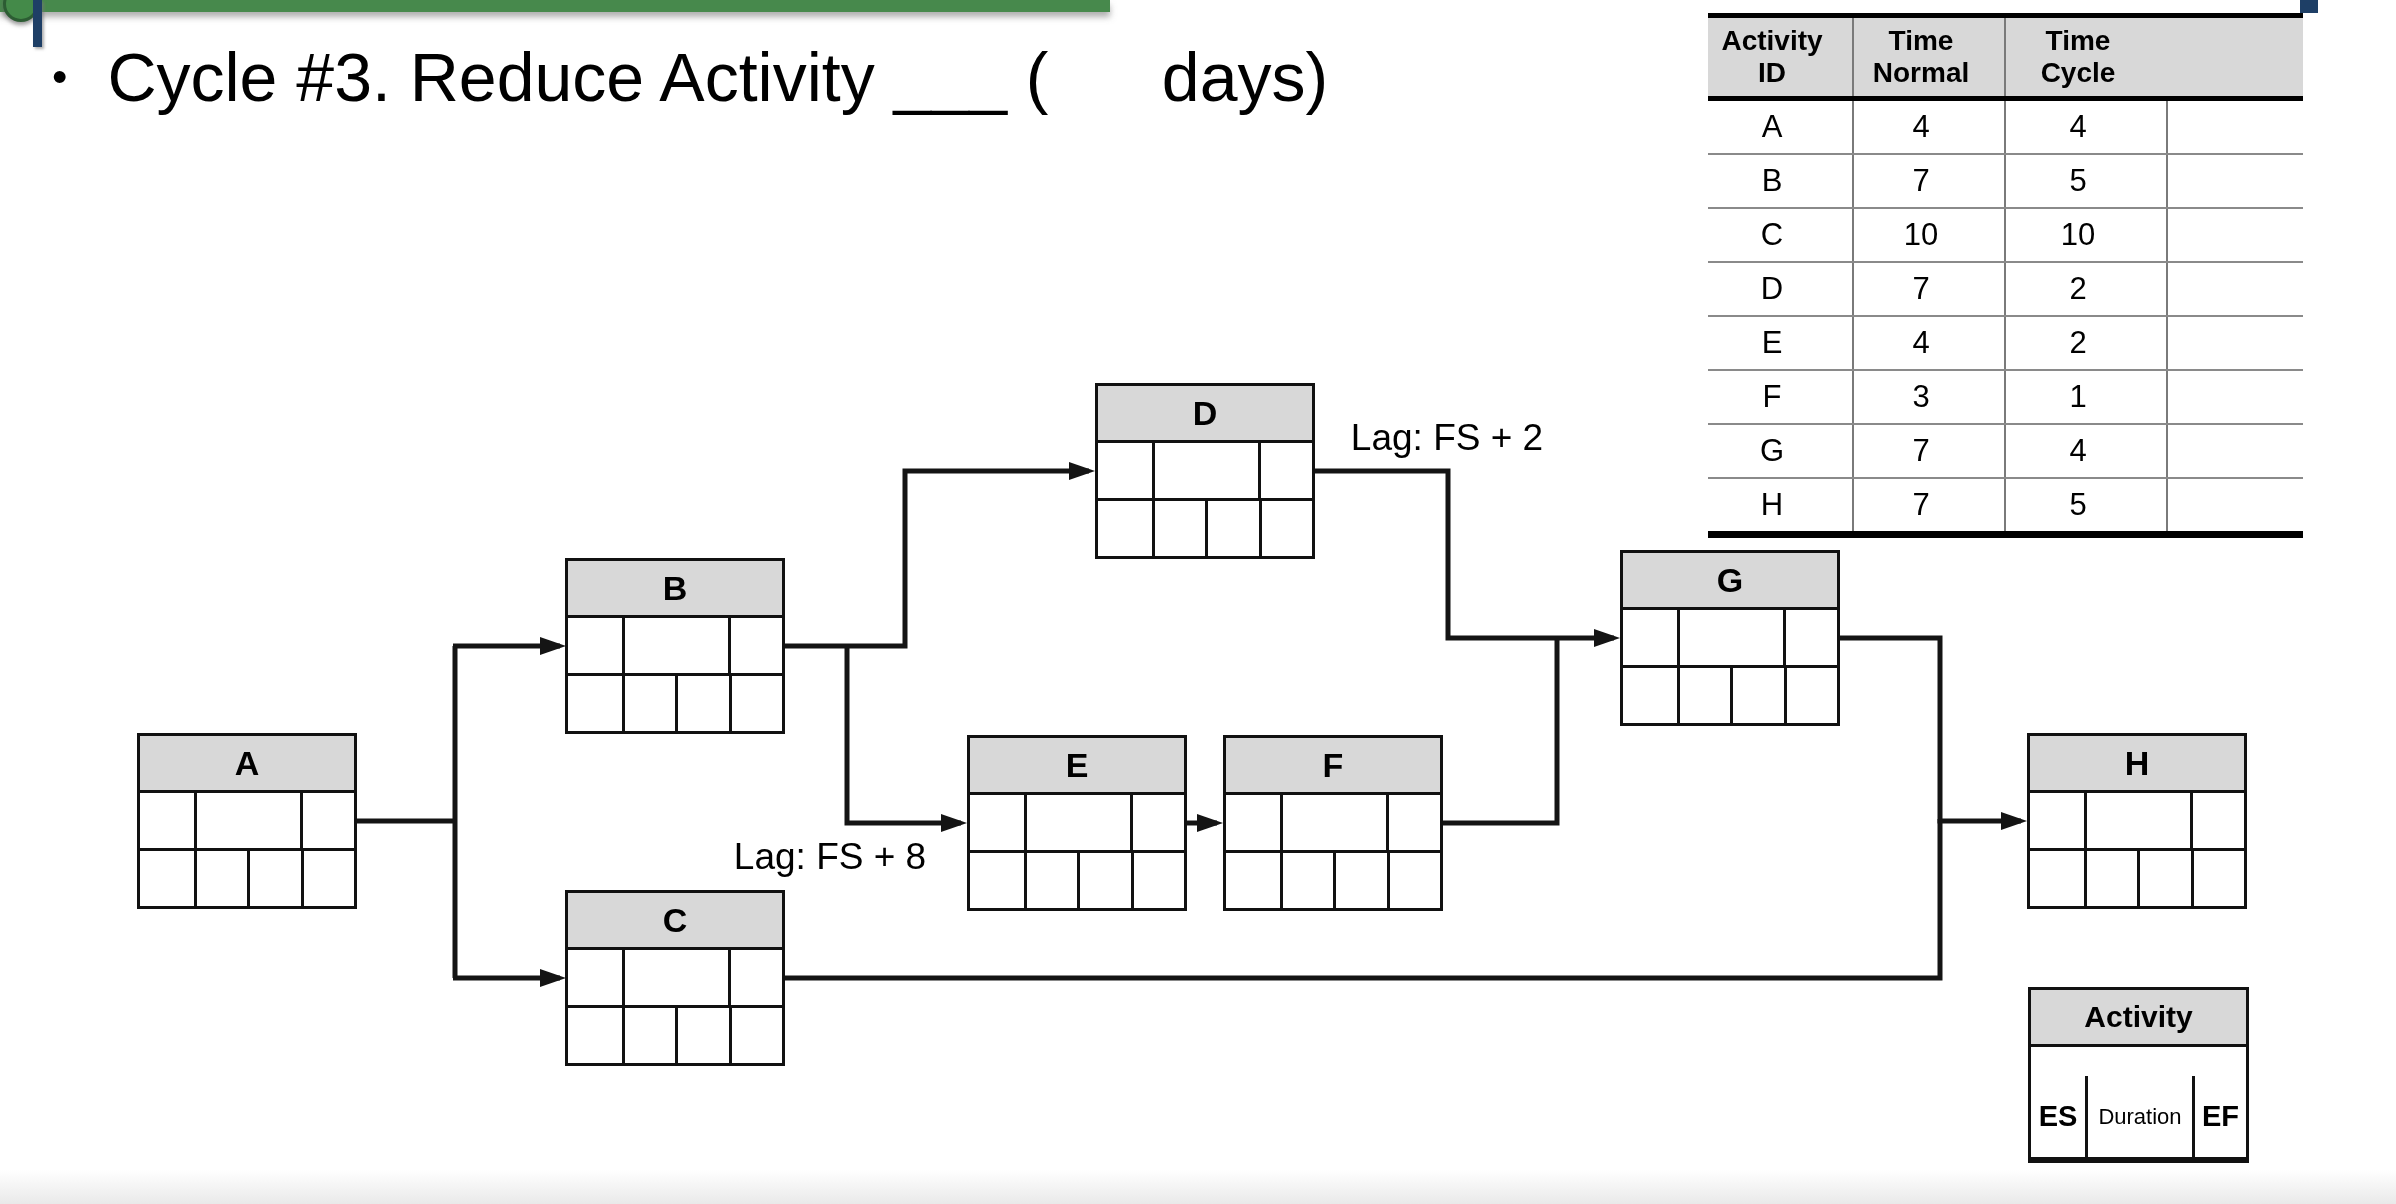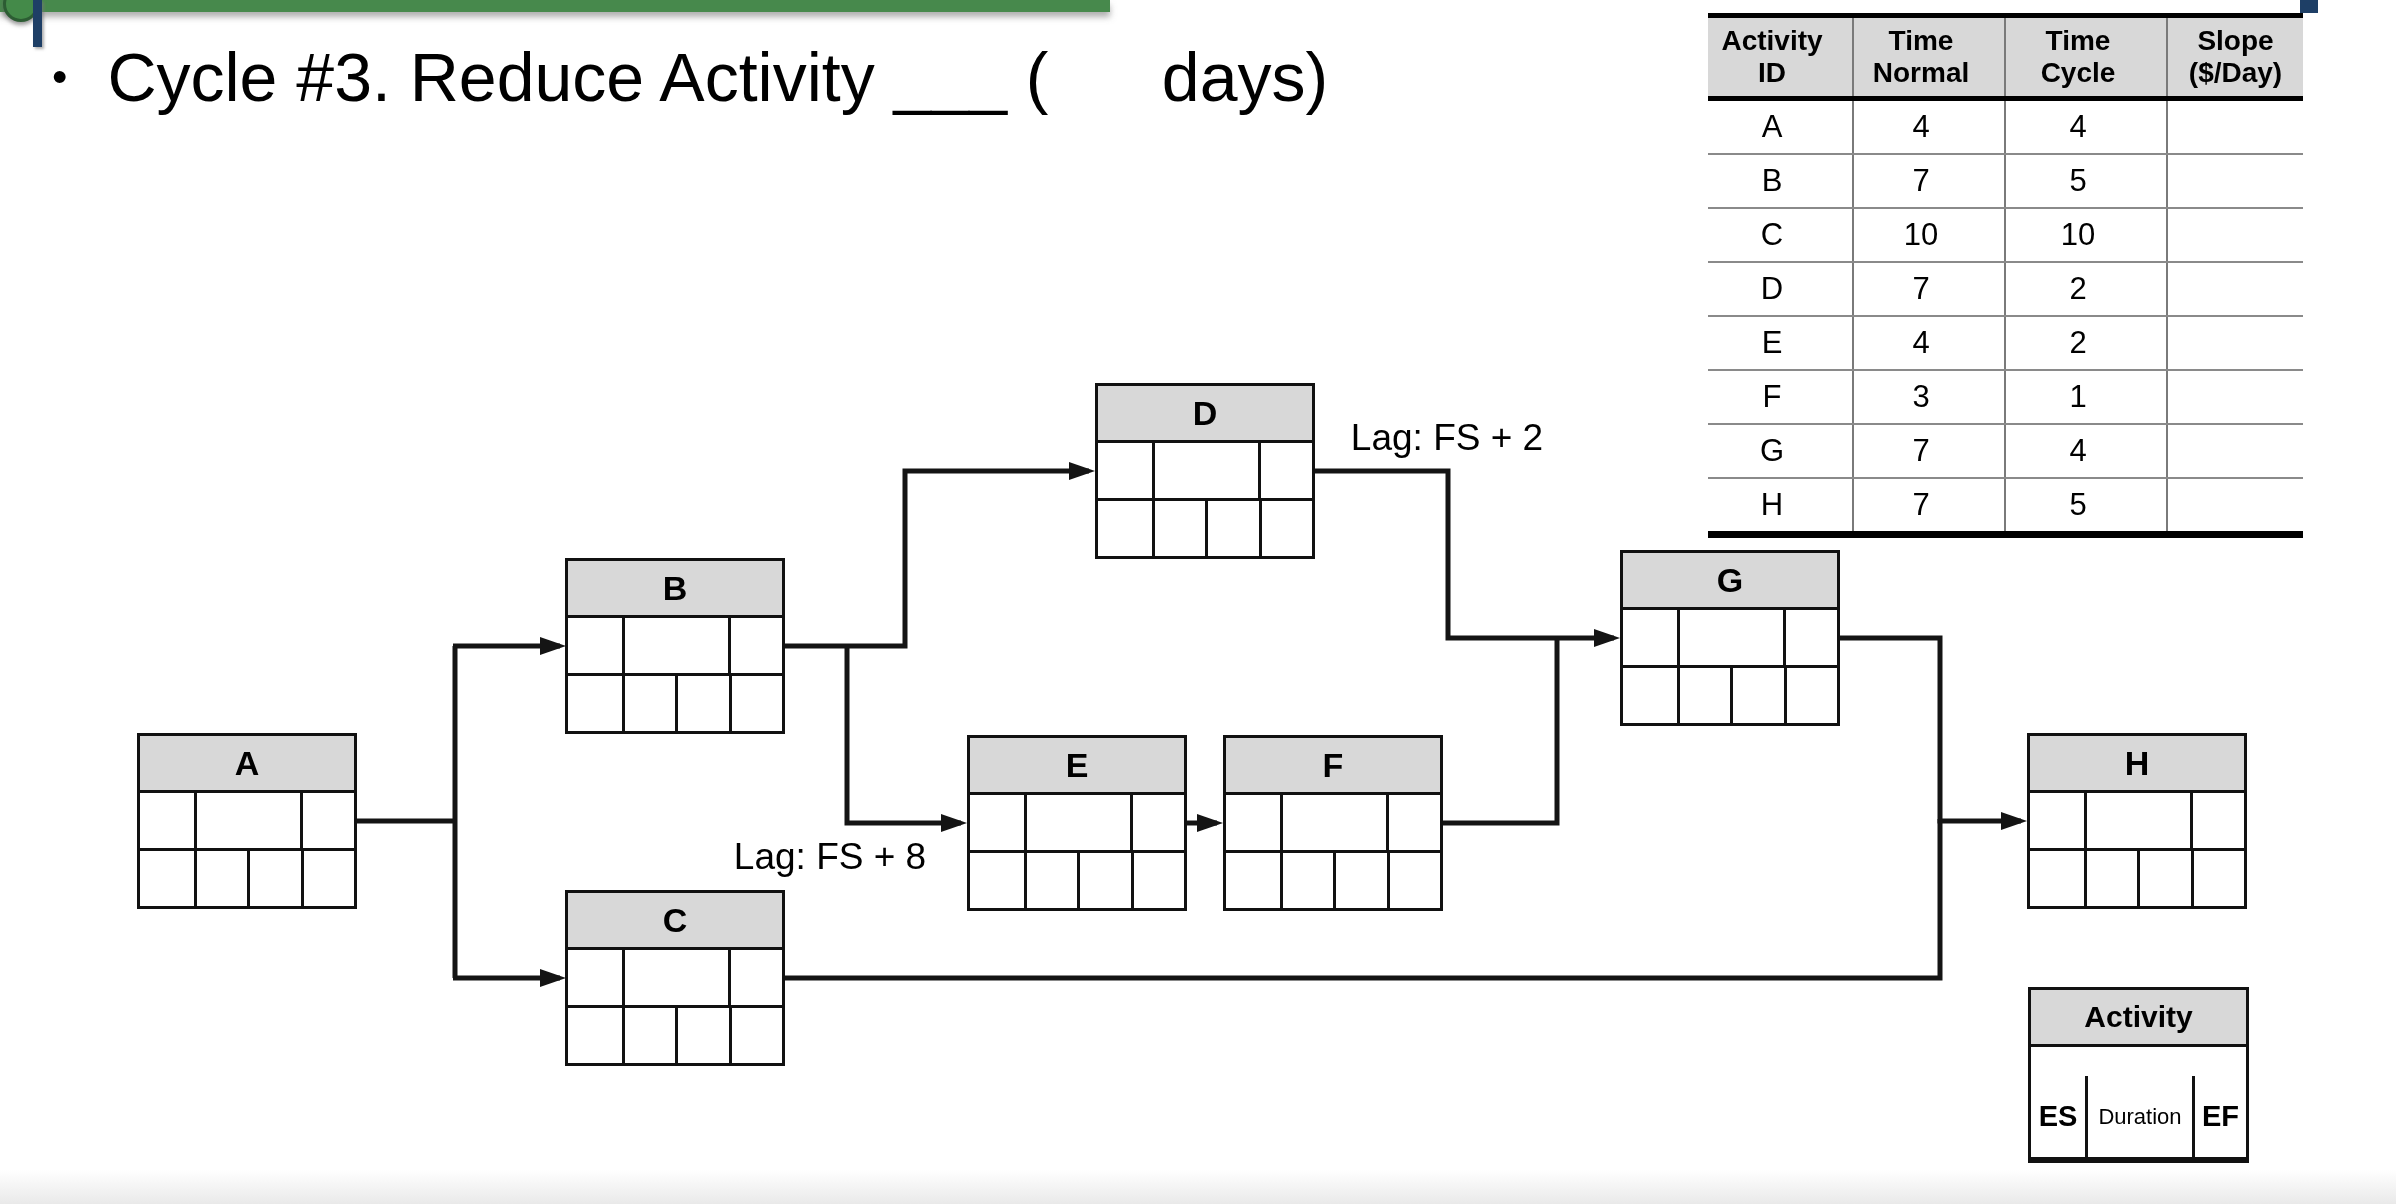--- a/index.html
+++ b/index.html
@@ -79,24 +79,20 @@
           <div>Activity</div>
           <div>ID</div>
         </div>
         <div class="cell">
           <div>Time</div>
           <div>Normal</div>
         </div>
         <div class="cell">
           <div>Time</div>
           <div>Cycle</div>
-        </div>
-        <div class="cell">
-          <div>Slope</div>
-          <div>($/Day)</div>
         </div>
       </div>
     <div id="ct-body">
         <div class="ct-row">
           <div class="cell">A</div>
           <div class="cell">4</div>
           <div class="cell">4</div>
           <div class="cell"></div>
         </div>
         <div class="ct-row">

